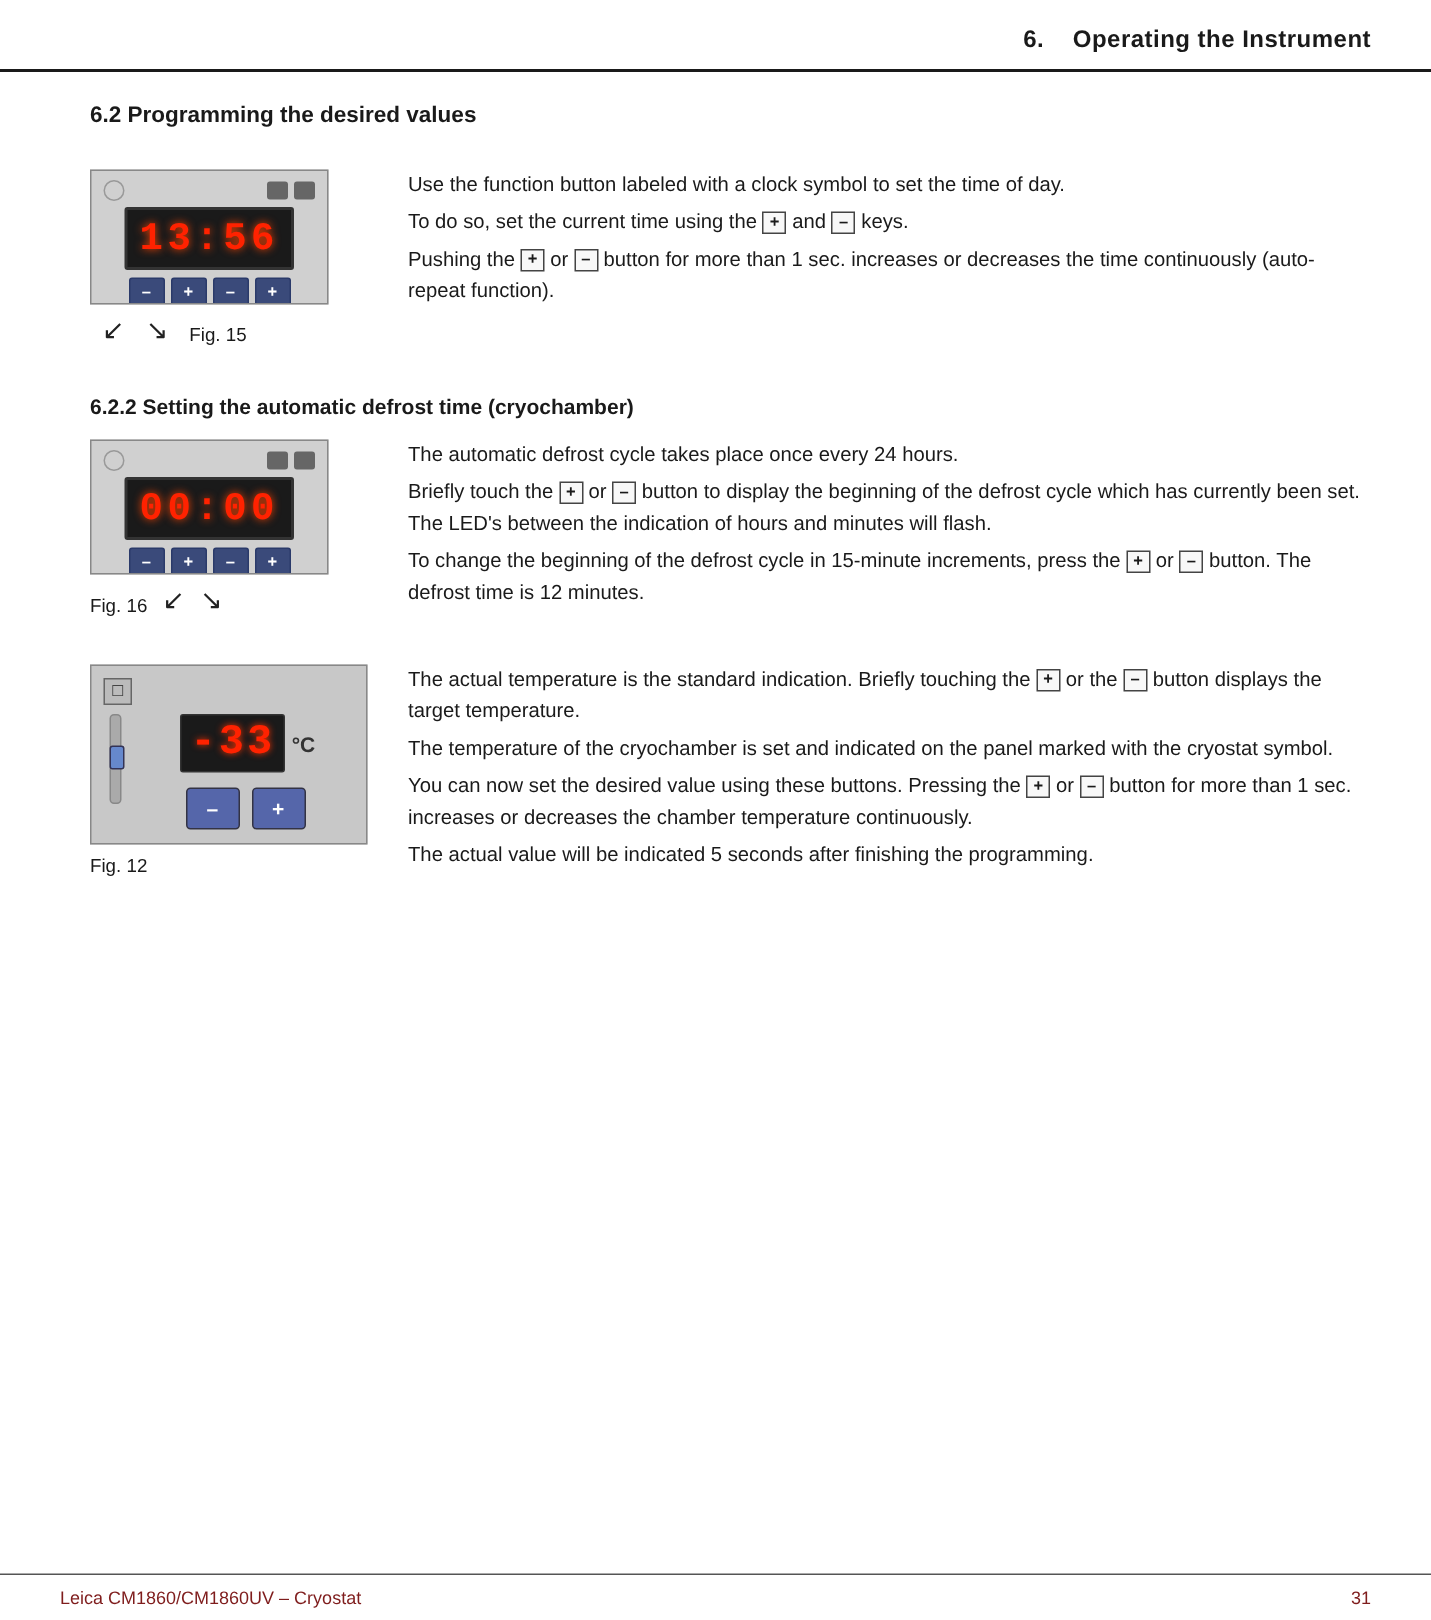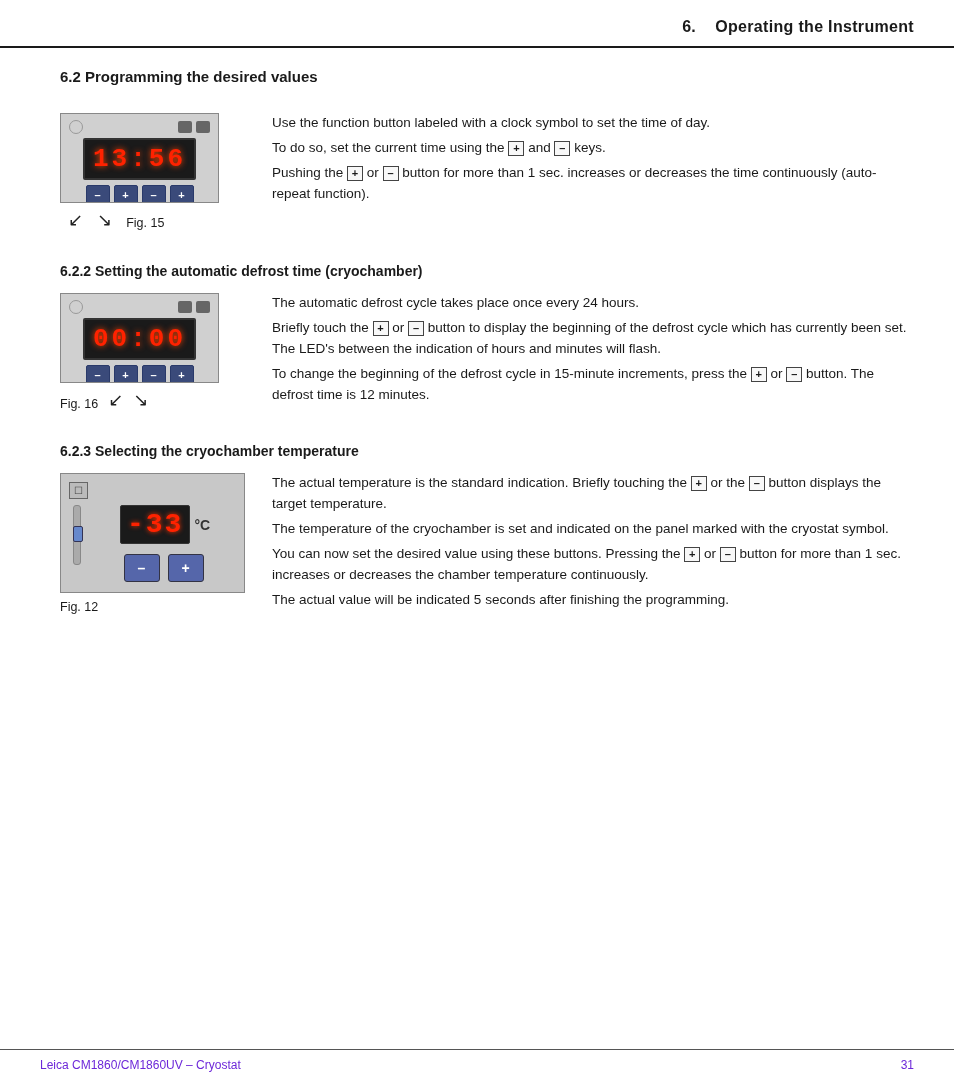--- a/index.html
+++ b/index.html
@@ -288,21 +288,21 @@
     .page-footer {
       position: absolute;
       bottom: 0;
       left: 0;
       right: 0;
       border-top: 1.5px solid #555;
       display: flex;
       justify-content: space-between;
       padding: 8px 40px;
       font-size: 12px;
-      color: #6d28d9;
+      color: #7f1d1d;
     }
 
     
     .inline-key {
       display: inline-flex;
       align-items: center;
       justify-content: center;
       border: 1px solid #444;
       font-size: 11px;
       font-weight: bold;
@@ -420,21 +420,20 @@
 
         <div class="text-col">
           <p>The automatic defrost cycle takes place once every 24 hours.</p>
           <p>Briefly touch the <span class="inline-key">+</span> or <span class="inline-key">–</span> button to display the beginning of the defrost cycle which has currently been set. The LED's between the indication of hours and minutes will flash.</p>
           <p>To change the beginning of the defrost cycle in 15-minute increments, press the <span class="inline-key">+</span> or <span class="inline-key">–</span> button. The defrost time is 12 minutes.</p>
         </div>
       </div>
     </div>
 
     <div class="subsection-block">
-      <div class="subsection-title">6.2.3  Selecting the cryochamber temperature</div>
 
       <div class="figure-row">
 
         <div class="figure-col">
           <div class="cryo-device">
             <div class="cryo-inner">
 
               <div class="cryo-top">
                 <div style="border:1px solid #666;padding:2px 4px;font-size:10px;color:#444;background:#bbb;">☐</div>
               </div>

